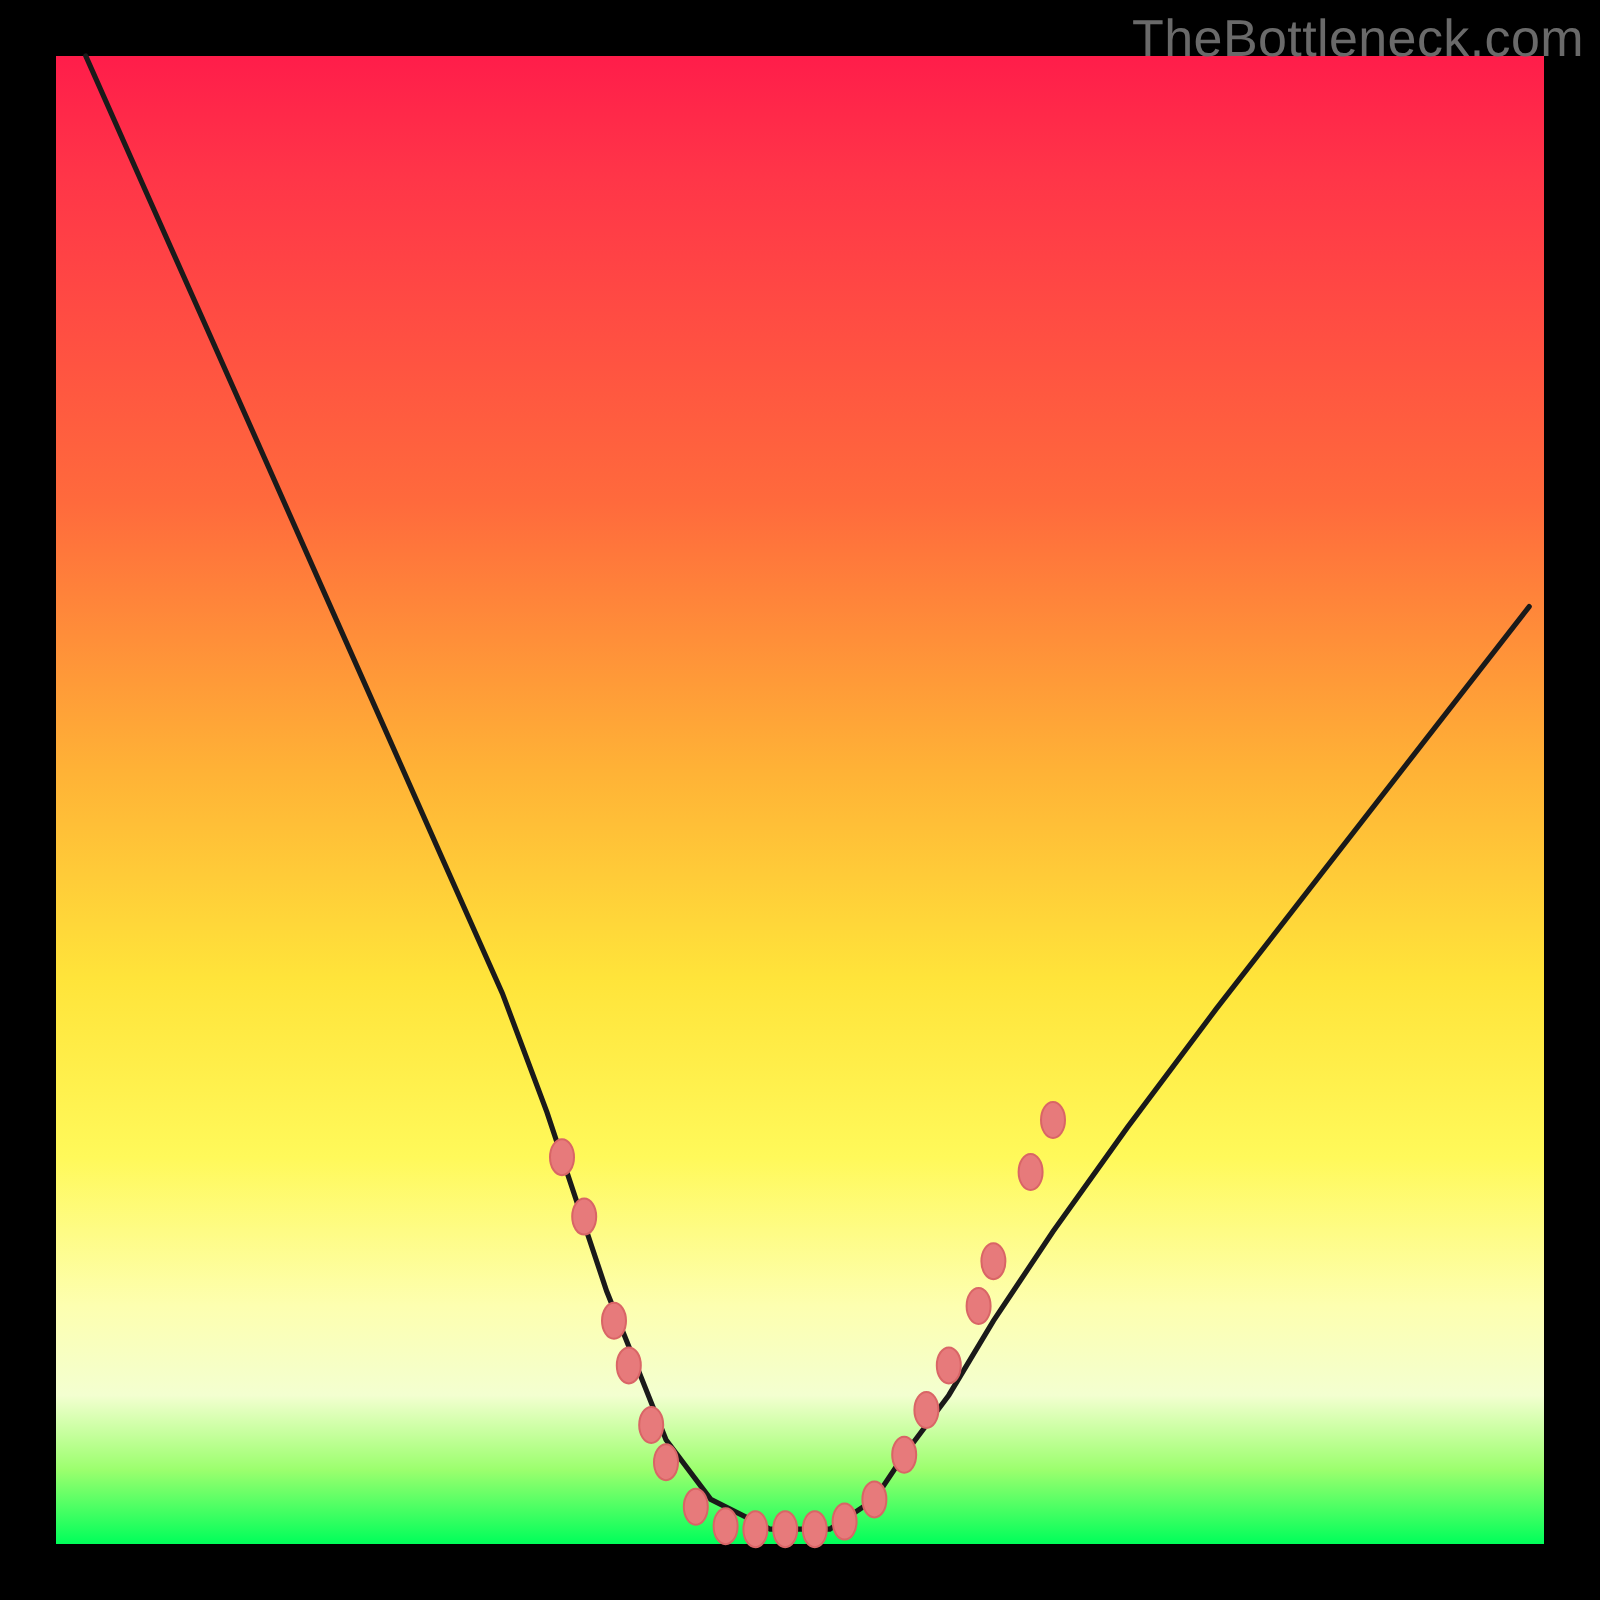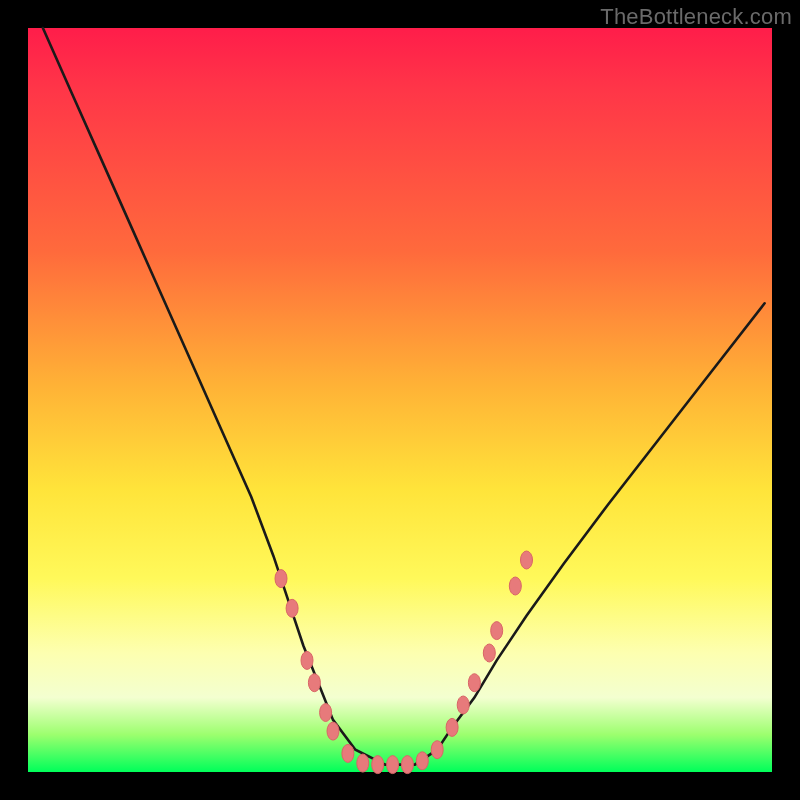--- a/index.html
+++ b/index.html
@@ -44,21 +44,21 @@
     top: 0;
     width: 744px;
     height: 744px;
     overflow: visible;
   }
   .watermark {
     position: absolute;
     top: 4px;
     right: 8px;
     color: #6a6a6a;
-    font-size: 22px;
+    font-size: 26px;
     letter-spacing: 0.2px;
     user-select: none;
   }
 </style>
 </head>
 <body>
 
 <div class="frame">
 
   <div class="plot-area">

